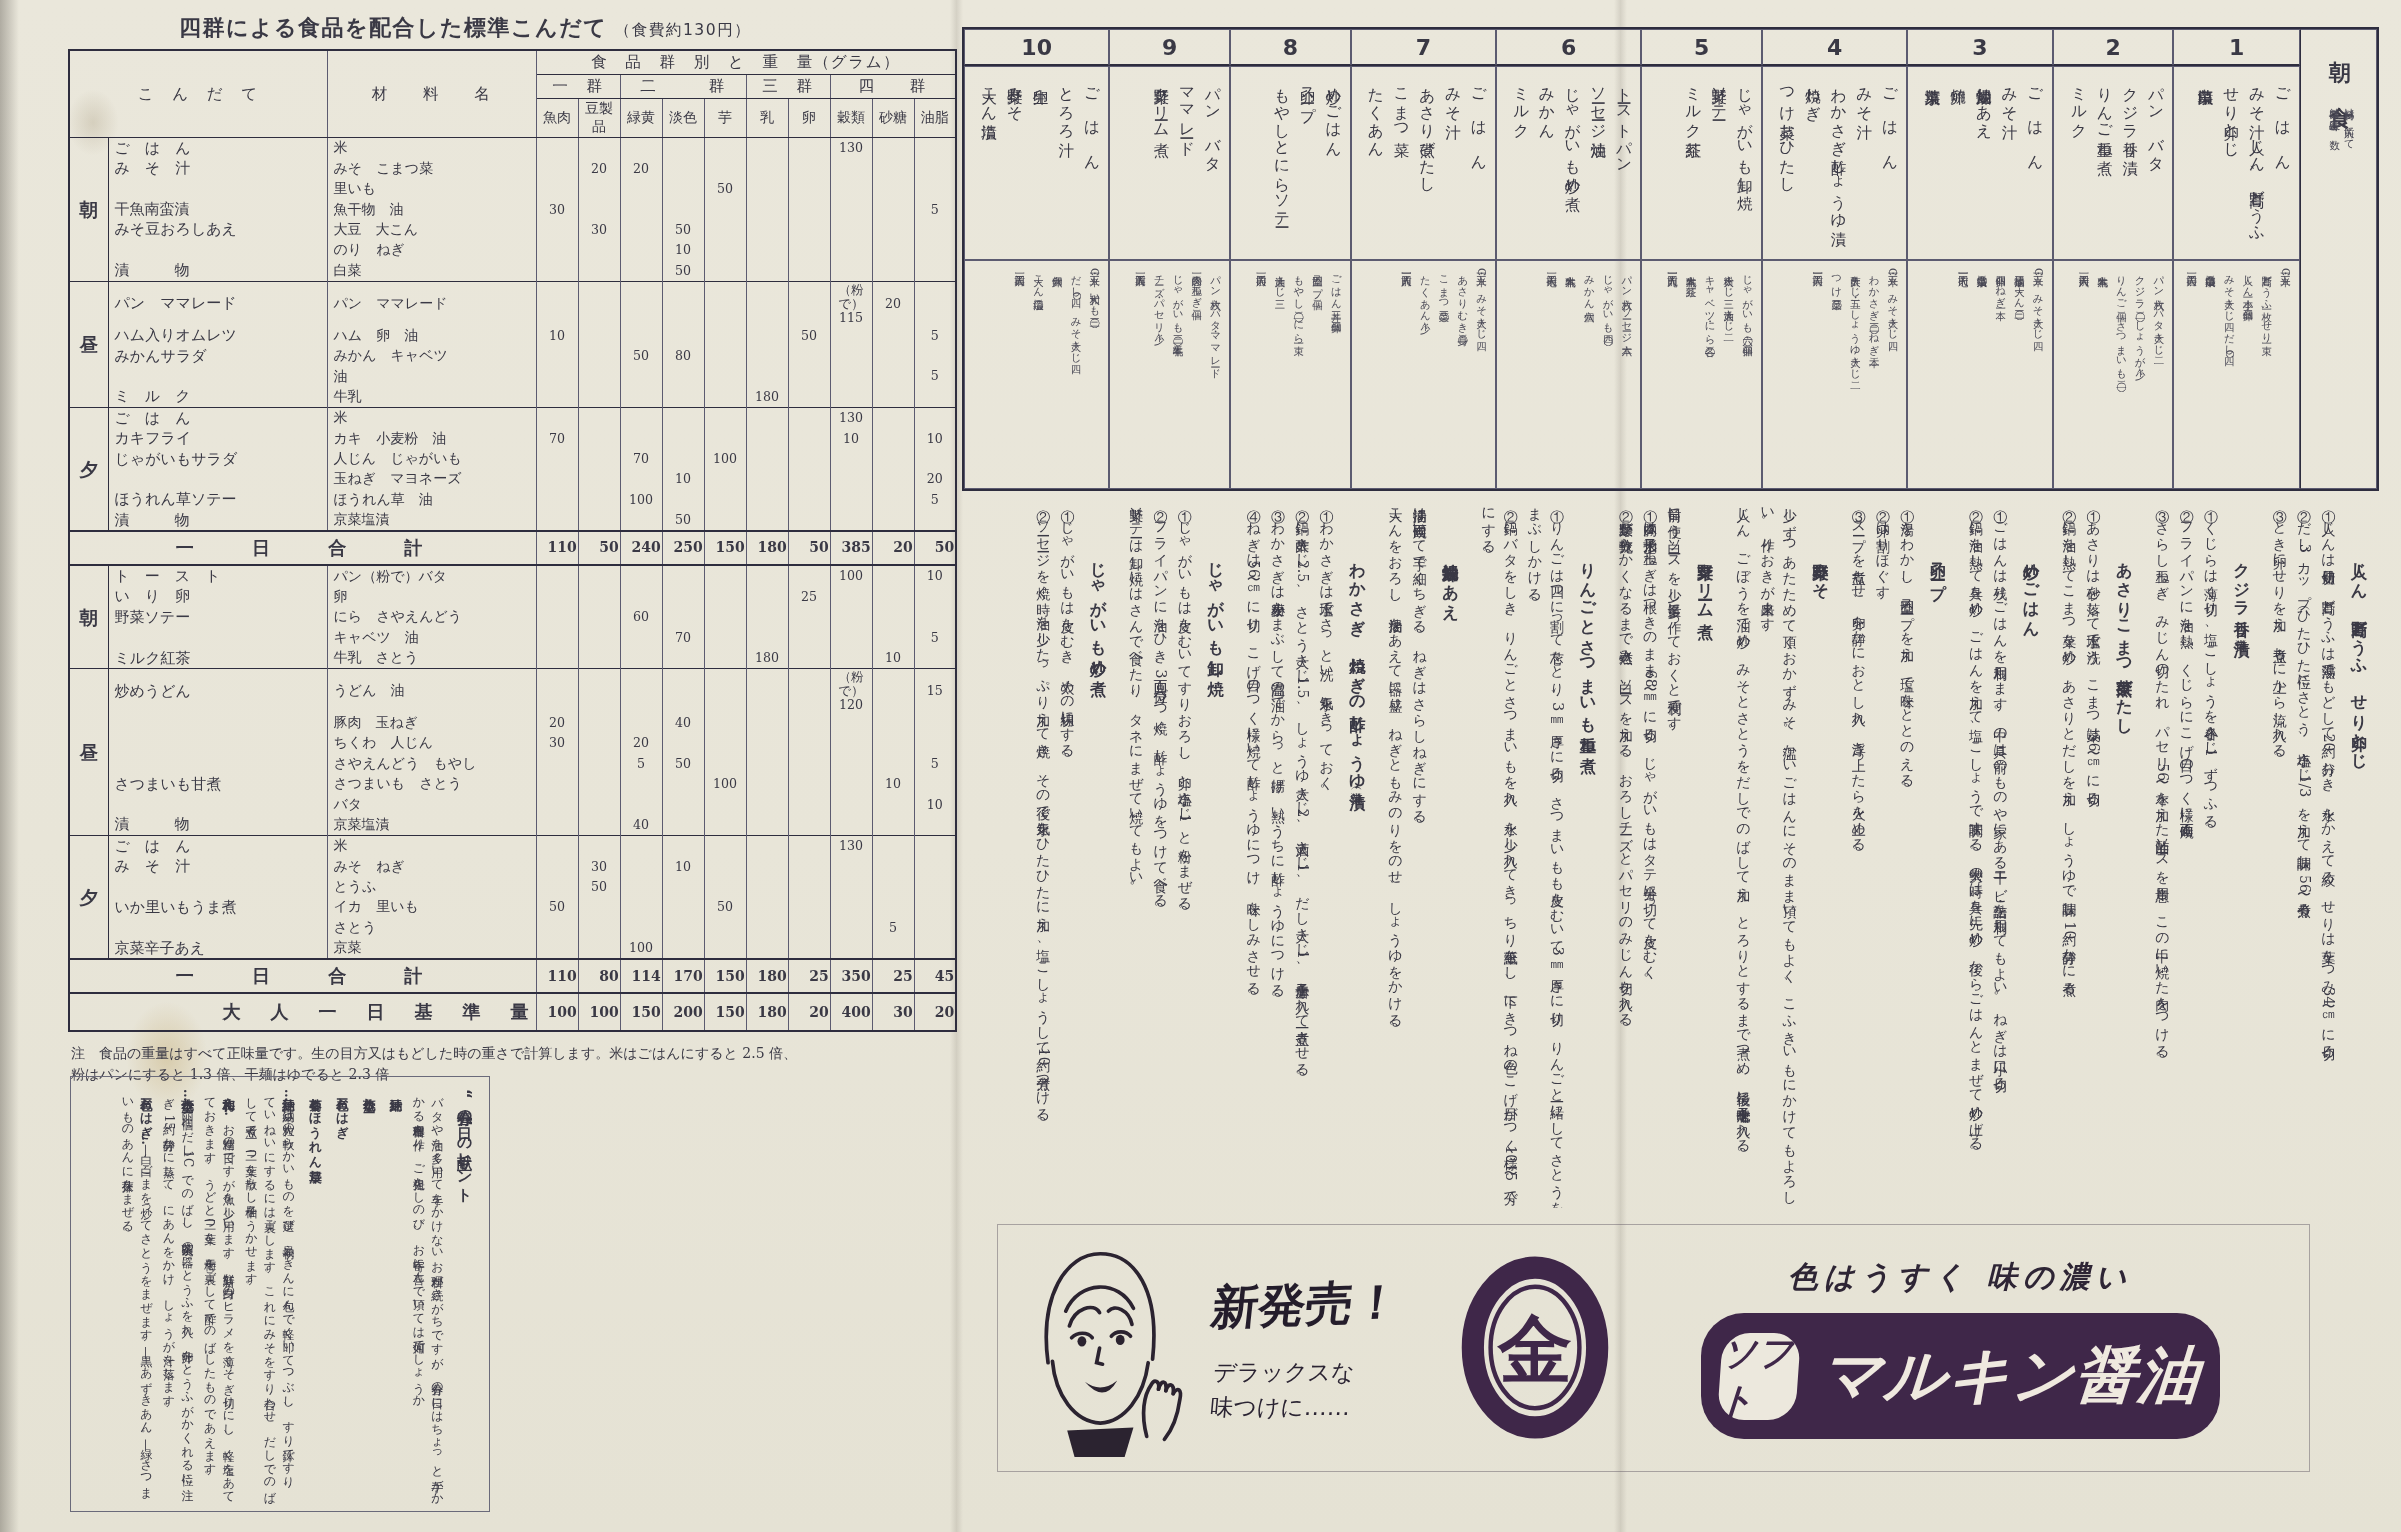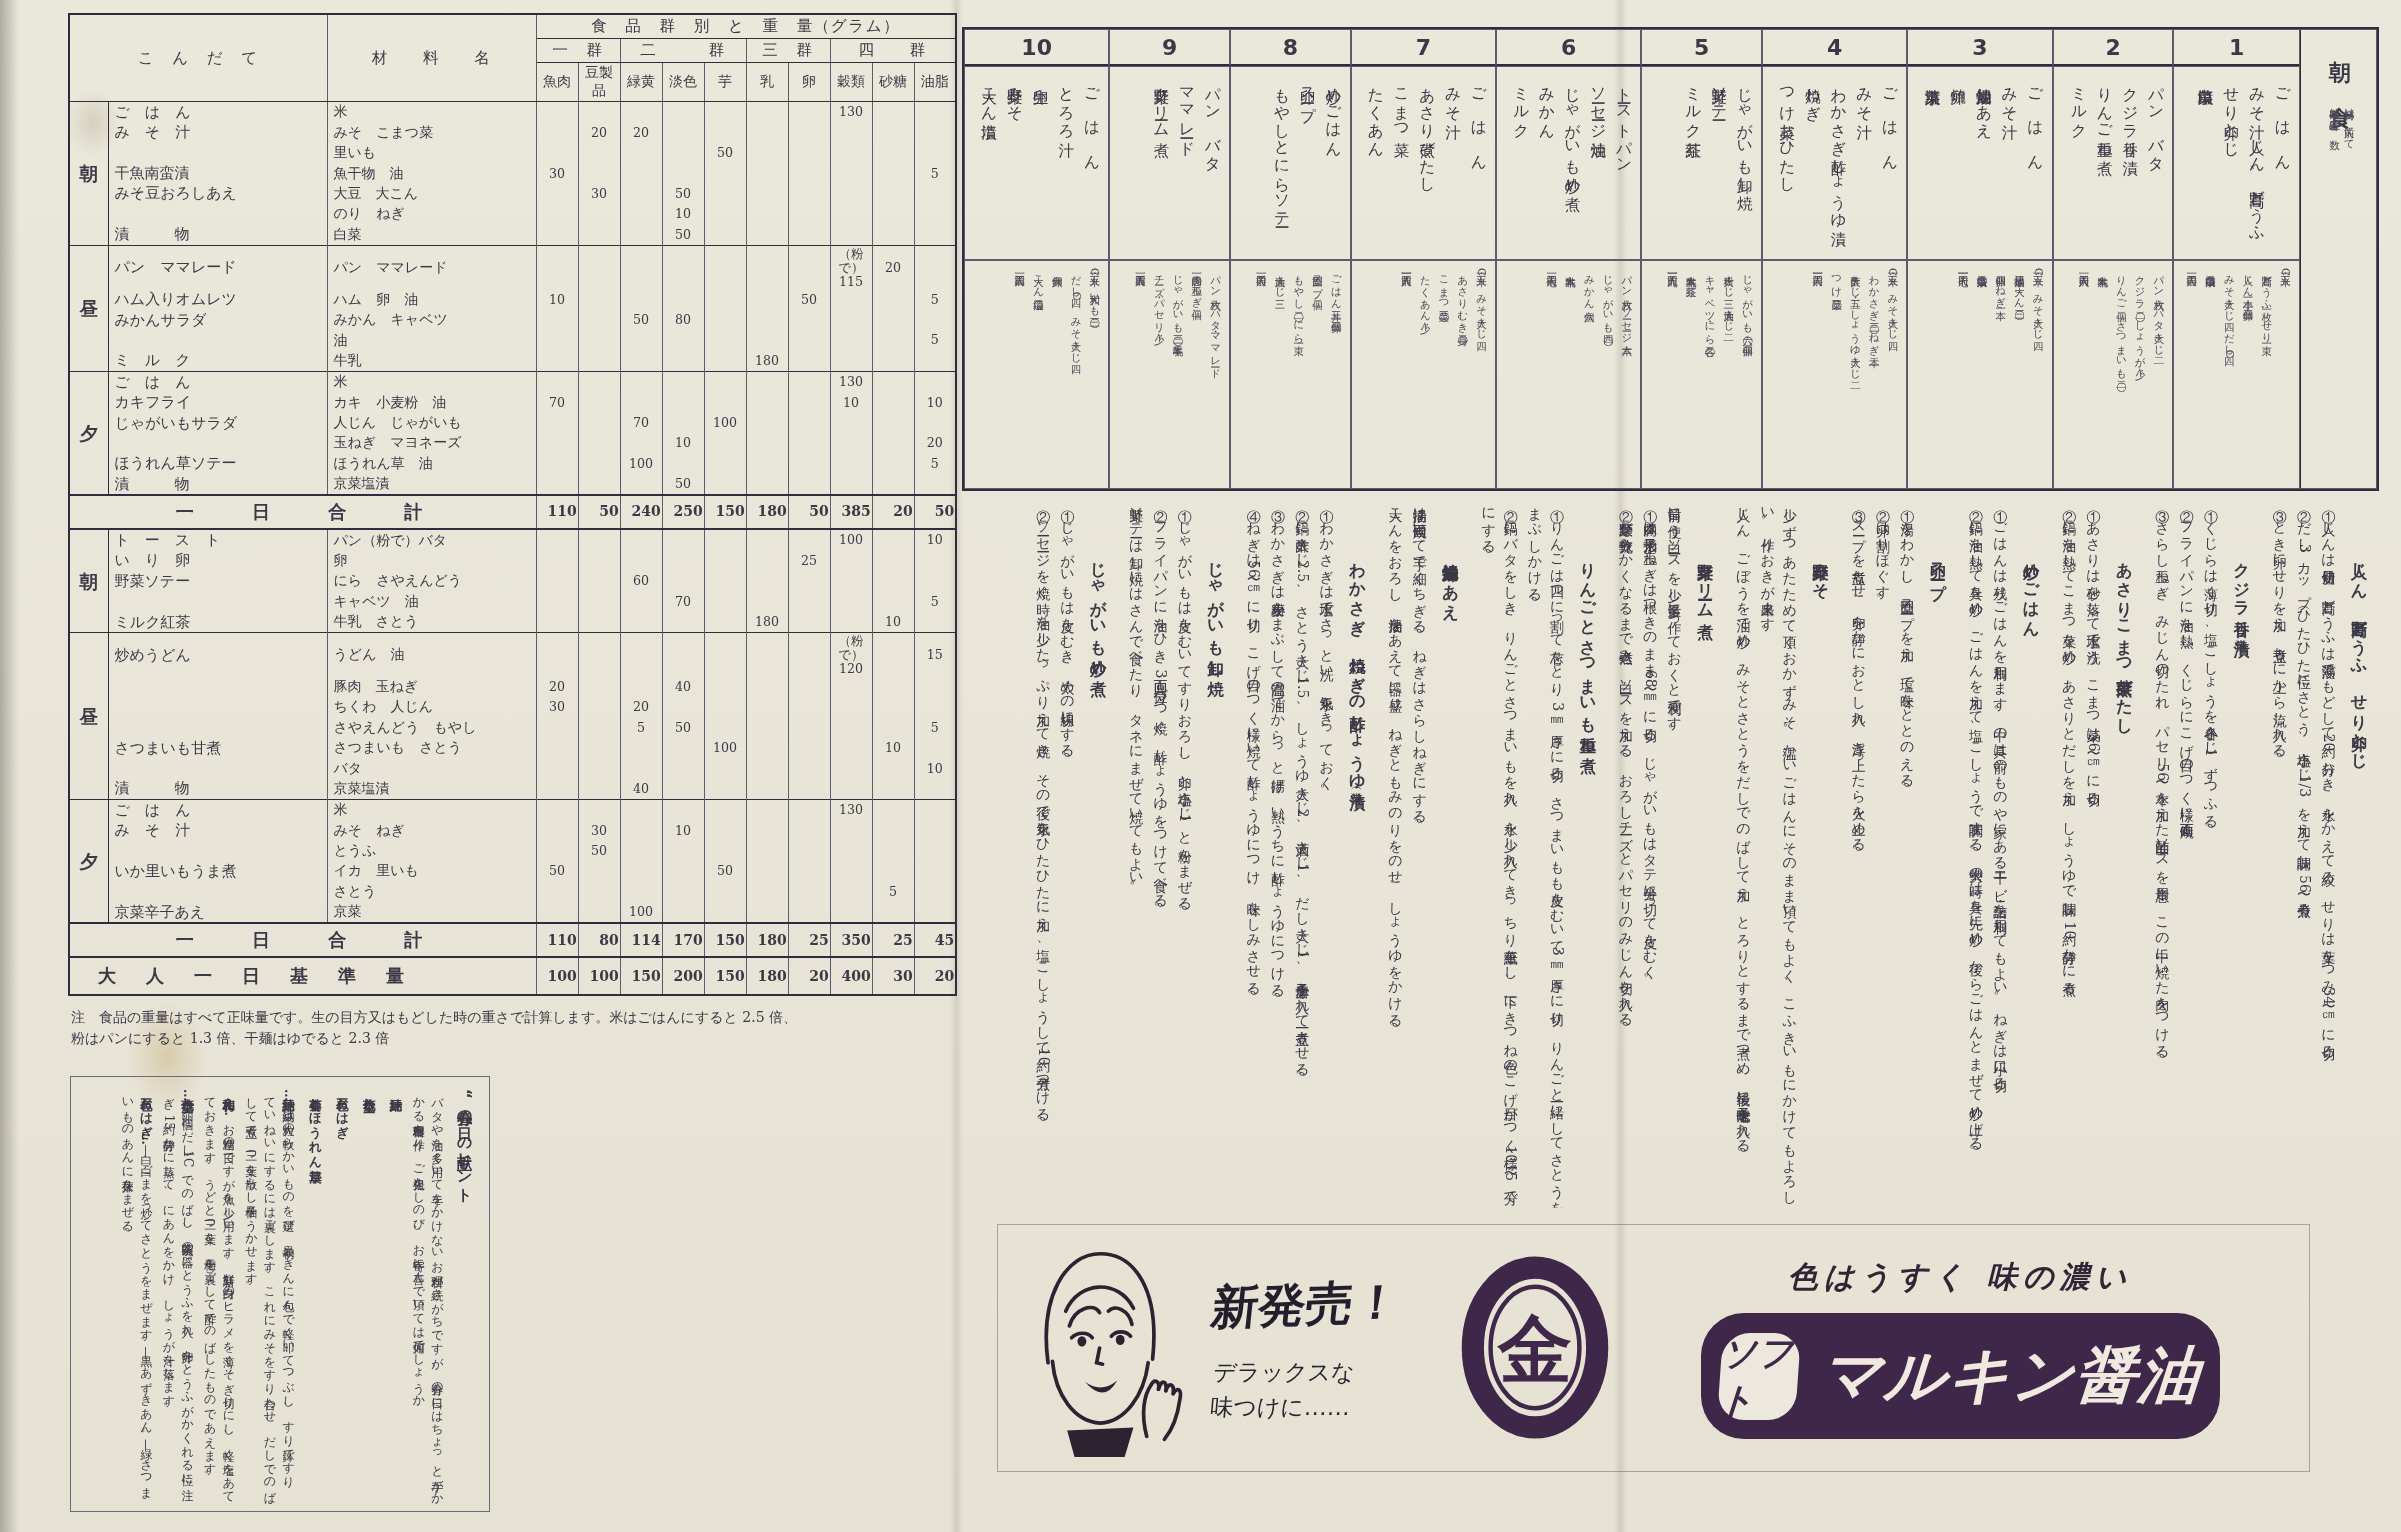--- a/index.html
+++ b/index.html
@@ -34,21 +34,21 @@
   table.lt td.menu{font-size:15px;padding:0.7px 6px;white-space:nowrap;}
   table.lt td.mat{font-size:14px;padding:0.7px 6px;white-space:nowrap;}
   table.lt td.num{font-size:12.6px;text-align:center;line-height:1.12;padding:0.7px 0.7px;}
   table.lt tr.ln td{border-top:0;border-bottom:0;height:19px;}
   table.lt tr.meal-start td{border-top:1.5px solid var(--line);}
   table.lt tr.total-row td{border-top:2.2px solid var(--line);border-bottom:2.2px solid var(--line);
     font-weight:bold;height:30px;text-align:right;}
   table.lt tr.total-row td.lbl{font-size:18px;text-align:center;letter-spacing:7.4px;}
   table.lt tr.total-row td.num{font-size:14px;}
   table.lt tr.std-row td{font-weight:bold;height:34px;}
-  table.lt tr.std-row td.lbl{font-size:18px;text-align:left;letter-spacing:6px;padding-left:28px;}
+  table.lt tr.std-row td.lbl{font-size:18px;text-align:right;letter-spacing:6px;padding-left:28px;}
   table.lt tr.std-row td.num{font-size:14px;}
   .lt-foot{margin:10.4px 0 0 3px;font-size:14px;line-height:1.5;white-space:pre-line;}
 
   
   .rt{position:absolute;left:962px;top:27px;width:1413px;height:460px;display:grid;
     grid-template-columns:repeat(10,1fr) 77px;grid-template-rows:37px 194px 1fr;
     border:2.2px solid var(--line);}
   .rt-c{border:0.7px solid var(--mid);}
   .rt-num{display:flex;align-items:center;justify-content:center;font-size:22px;font-weight:bold;
     border-bottom:2.2px solid var(--line);}
@@ -103,20 +103,23 @@
 <body>
 
 <div class="page">
   <div class="edge-l"></div>
   <div class="fold" style="left:950px"></div>
   <div class="fold" style="left:1614px"></div>
   <div class="stain s1"></div>
   <div class="stain s2"></div>
 
   <section class="lt-wrap">
+    <h2 class="lt-title gothic">
+      <span>四群による食品を配合した標準こんだて</span><span class="note">（食費約130円）</span>
+    </h2>
     <table class="lt">
       <colgroup>
         <col style="width:39px">
           <col style="width:219px">
           <col style="width:209px">
         <col span="10" style="width:42px">
       </colgroup>
       <thead>
           <tr>
             <th class="gothic" rowspan="3" colspan="2">こ　ん　だ　て</th>

